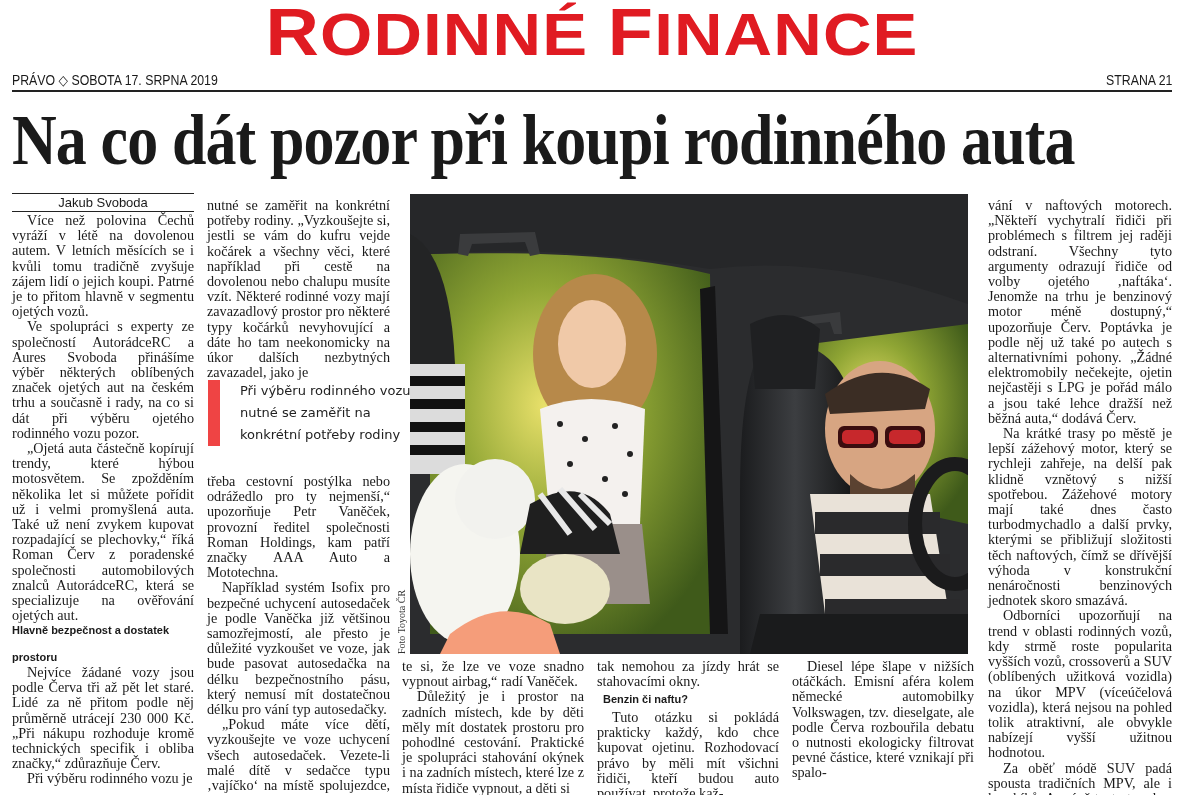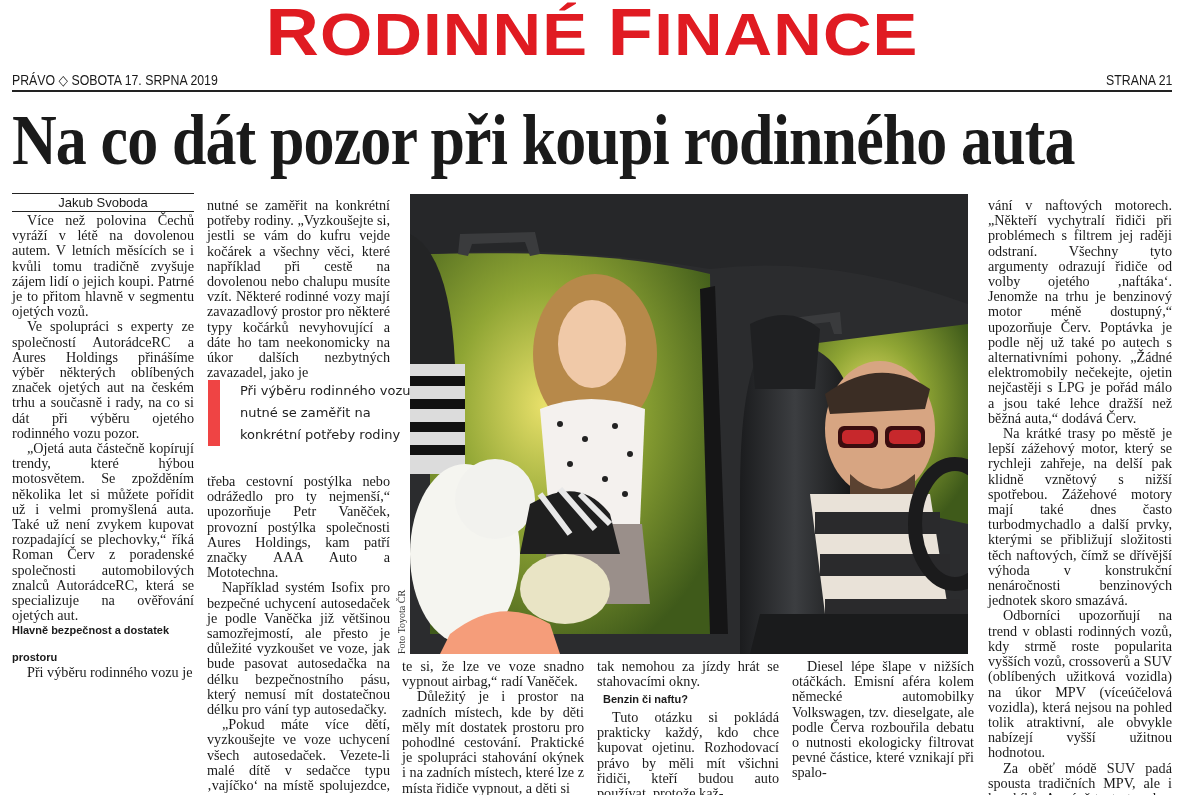--- a/index.html
+++ b/index.html
@@ -74,36 +74,37 @@
 <div class="abs toprule"></div>
 
 <div class="abs headline">Na co dát pozor při koupi rodinného auta</div>
 
 <div class="abs byline-rule"></div>
 <div class="abs byline">Jakub Svoboda</div>
 <div class="abs byline-rule2"></div>
 
 <div class="abs col" style="left:12px; top:213px; width:182px;">
   <p>Více než polovina Čechů vyráží v létě na dovolenou autem. V letních měsících se i kvůli tomu tradičně zvyšuje zájem lidí o jejich koupi. Patrné je to přitom hlavně v segmentu ojetých vozů.</p>
-  <p>Ve spolupráci s experty ze společností AutorádceRC a Aures Holdings přinášíme výběr některých oblíbených značek ojetých aut na českém trhu a současně i rady, na co si dát při výběru ojetého rodinného vozu pozor.</p>
+  <p>Ve spolupráci s experty ze společností AutorádceRC a Aures Svoboda přinášíme výběr některých oblíbených značek ojetých aut na českém trhu a současně i rady, na co si dát při výběru ojetého rodinného vozu pozor.</p>
   <p>„Ojetá auta částečně kopírují trendy, které hýbou motosvětem. Se zpožděním několika let si můžete pořídit už i velmi promyšlená auta. Také už není zvykem kupovat rozpadající se plechovky,“ říká Roman Červ z poradenské společnosti automobilových znalců AutorádceRC, která se specializuje na ověřování ojetých aut.</p>
 </div>
 <div class="abs" style="left:12px; top:617px; width:185px;">
   <h3 class="subhead">Hlavně bezpečnost a dostatek prostoru</h3>
 </div>
 <div class="abs col" style="left:12px; top:665px; width:182px;">
+  <p>Nejvíce žádané vozy jsou podle Červa tři až pět let staré. Lidé za ně přitom podle něj průměrně utrácejí 230 000 Kč. „Při nákupu rozhoduje kromě technických specifik i obliba značky,“ zdůrazňuje Červ.</p>
   <p>Při výběru rodinného vozu je</p>
 </div>
 
 <div class="abs col" style="left:207px; top:198px; width:183px;">
   <p class="noindent">nutné se zaměřit na konkrétní potřeby rodiny. „Vyzkoušejte si, jestli se vám do kufru vejde kočárek a všechny věci, které například při cestě na dovolenou nebo chalupu musíte vzít. Některé rodinné vozy mají zavazadlový prostor pro některé typy kočárků nevyhovující a dáte ho tam neekonomicky na úkor dalších nezbytných zavazadel, jako je</p>
 </div>
 <div class="abs pullquote">Při výběru rodinného vozu je nutné se zaměřit na konkrétní potřeby rodiny</div>
 <div class="abs col" style="left:207px; top:474px; width:183px;">
-  <p class="noindent">třeba cestovní postýlka nebo odrážedlo pro ty nejmenší,“ upozorňuje Petr Vaněček, provozní postýlka společnosti Aures Holdings, kam patří značky AAA Auto a Mototechna.</p>
+  <p class="noindent">třeba cestovní postýlka nebo odrážedlo pro ty nejmenší,“ upozorňuje Petr Vaněček, provozní ředitel společnosti Roman Holdings, kam patří značky AAA Auto a Mototechna.</p>
   <p>Například systém Isofix pro bezpečné uchycení autosedaček je podle Vaněčka již většinou samozřejmostí, ale přesto je důležité vyzkoušet ve voze, jak bude pasovat autosedačka na délku bezpečnostního pásu, který nemusí mít dostatečnou délku pro vání typ autosedačky.</p>
   <p>„Pokud máte více dětí, vyzkoušejte ve voze uchycení všech autosedaček. Vezete-li malé dítě v sedačce typu ‚vajíčko‘ na místě spolujezdce, ověř-</p>
 </div>
 
 <div class="abs photo" aria-label="Girl standing at open rear door of a car, smiling man in sunglasses at the wheel">
   <svg width="558" height="460" viewBox="0 0 558 460">
     <defs>
       <radialGradient id="foliage" cx="40%" cy="40%" r="70%">
         <stop offset="0" stop-color="#e8e06a"></stop>
         <stop offset="0.45" stop-color="#8fa534"></stop>

